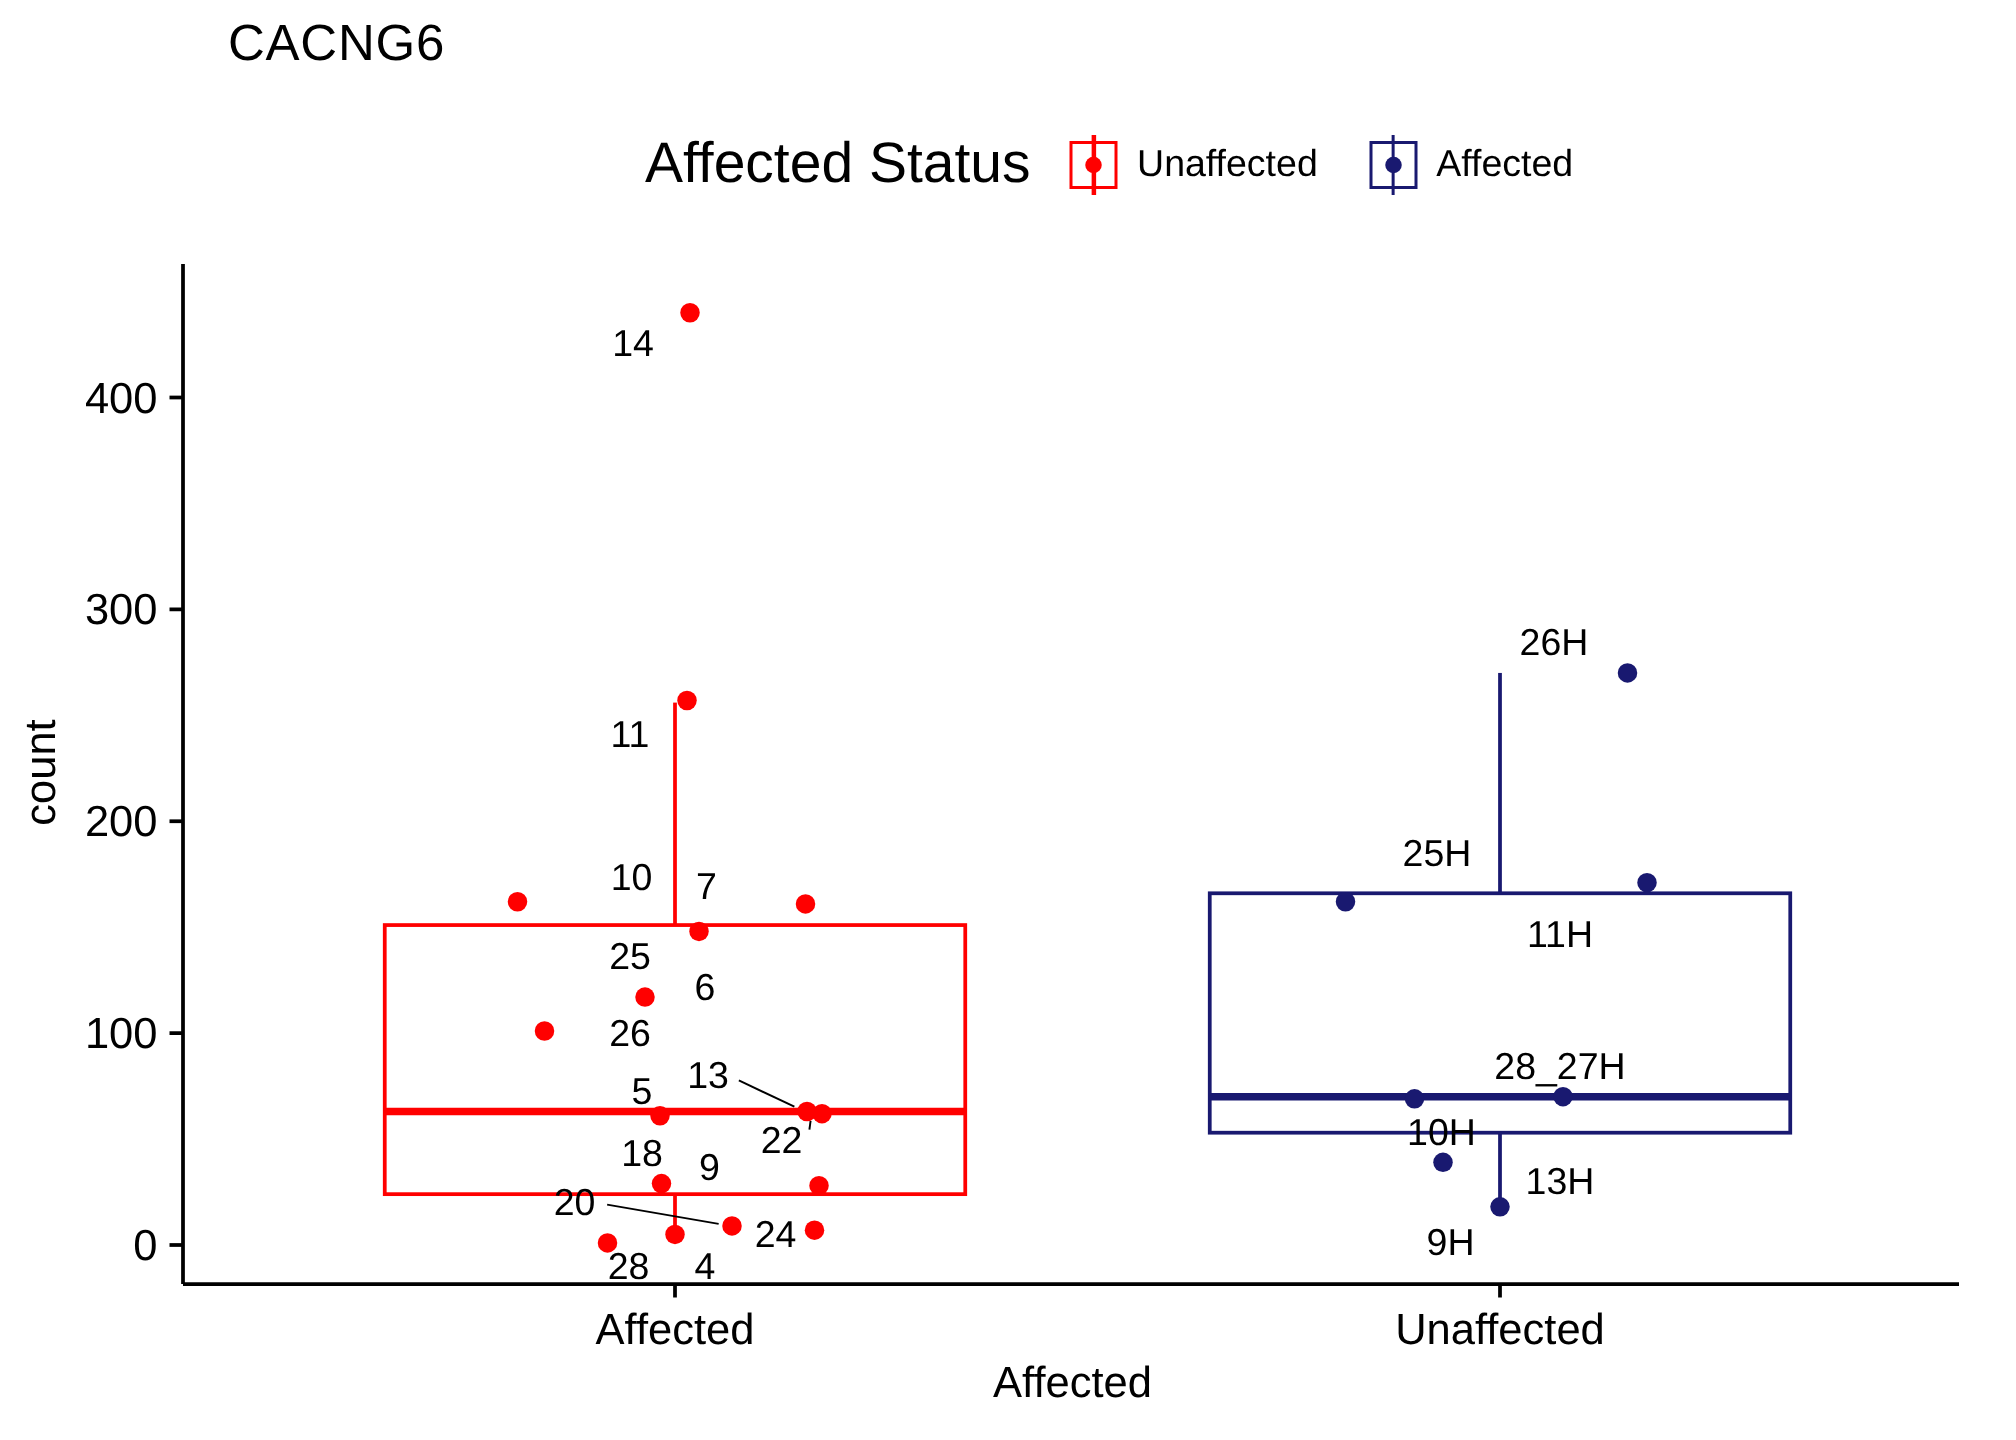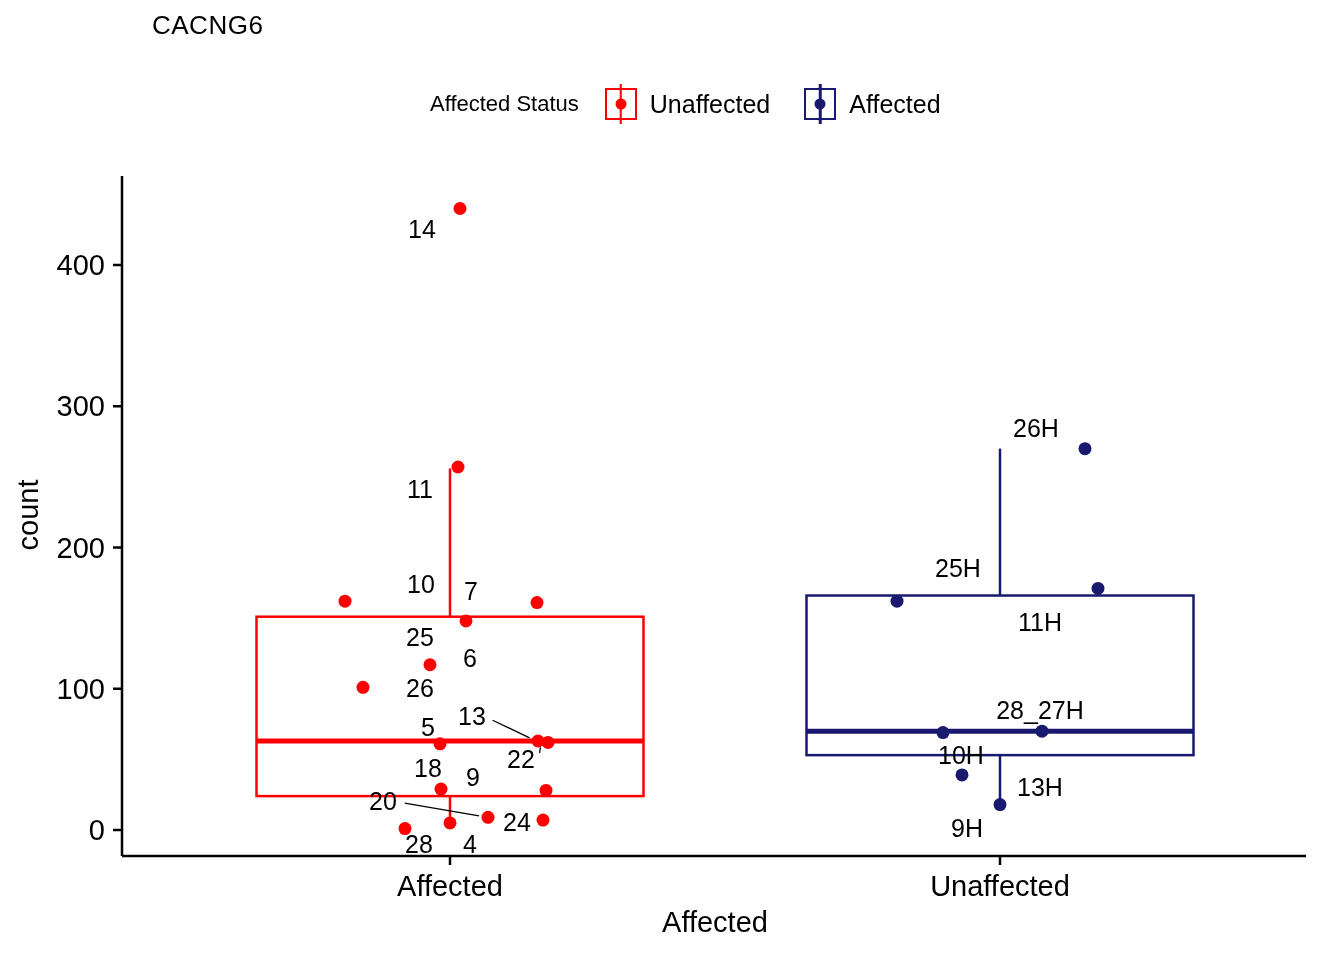--- a/index.html
+++ b/index.html
@@ -1,22 +1,22 @@
 <!DOCTYPE html>
 <html><head>
 <meta charset="utf-8">
 <style>
   html,body{margin:0;padding:0;background:#fff;}
   body{font-family:"Liberation Sans","DejaVu Sans",sans-serif;color:#000;}
   .canvas{position:relative;width:1344px;height:960px;background:#fff;overflow:hidden;}
   #chart{position:absolute;left:0;top:0;}
   #chart text{font-family:"Liberation Sans","DejaVu Sans",sans-serif;fill:#000;}
-  .plot-title{position:absolute;left:152px;top:10px;font-size:26px;letter-spacing:0.5px;}
+  .plot-title{position:absolute;left:152px;top:10px;font-size:34px;letter-spacing:0.5px;}
   .legend{position:absolute;left:430px;top:88px;display:flex;align-items:center;}
-  .legend-title{font-size:22px;margin-right:26px;}
+  .legend-title{font-size:38px;margin-right:26px;}
   .legend-entry{display:flex;align-items:center;margin-right:34px;}
   .key{position:relative;width:32px;height:32px;box-sizing:border-box;border:2.5px solid #000;flex:none;background:#fff;}
   .key-line{position:absolute;left:50%;top:-6px;bottom:-6px;width:2.5px;transform:translateX(-50%);}
   .key-dot{position:absolute;left:50%;top:50%;width:11px;height:11px;border-radius:50%;transform:translate(-50%,-50%);}
   .legend-label{font-size:25px;margin-left:13px;}
   .y-title{position:absolute;left:28px;top:515px;transform:translate(-50%,-50%) rotate(-90deg);font-size:29px;white-space:nowrap;}
   .x-title{position:absolute;left:122px;width:1186px;top:906px;text-align:center;font-size:29px;}
 </style>
 </head>
 <body>

